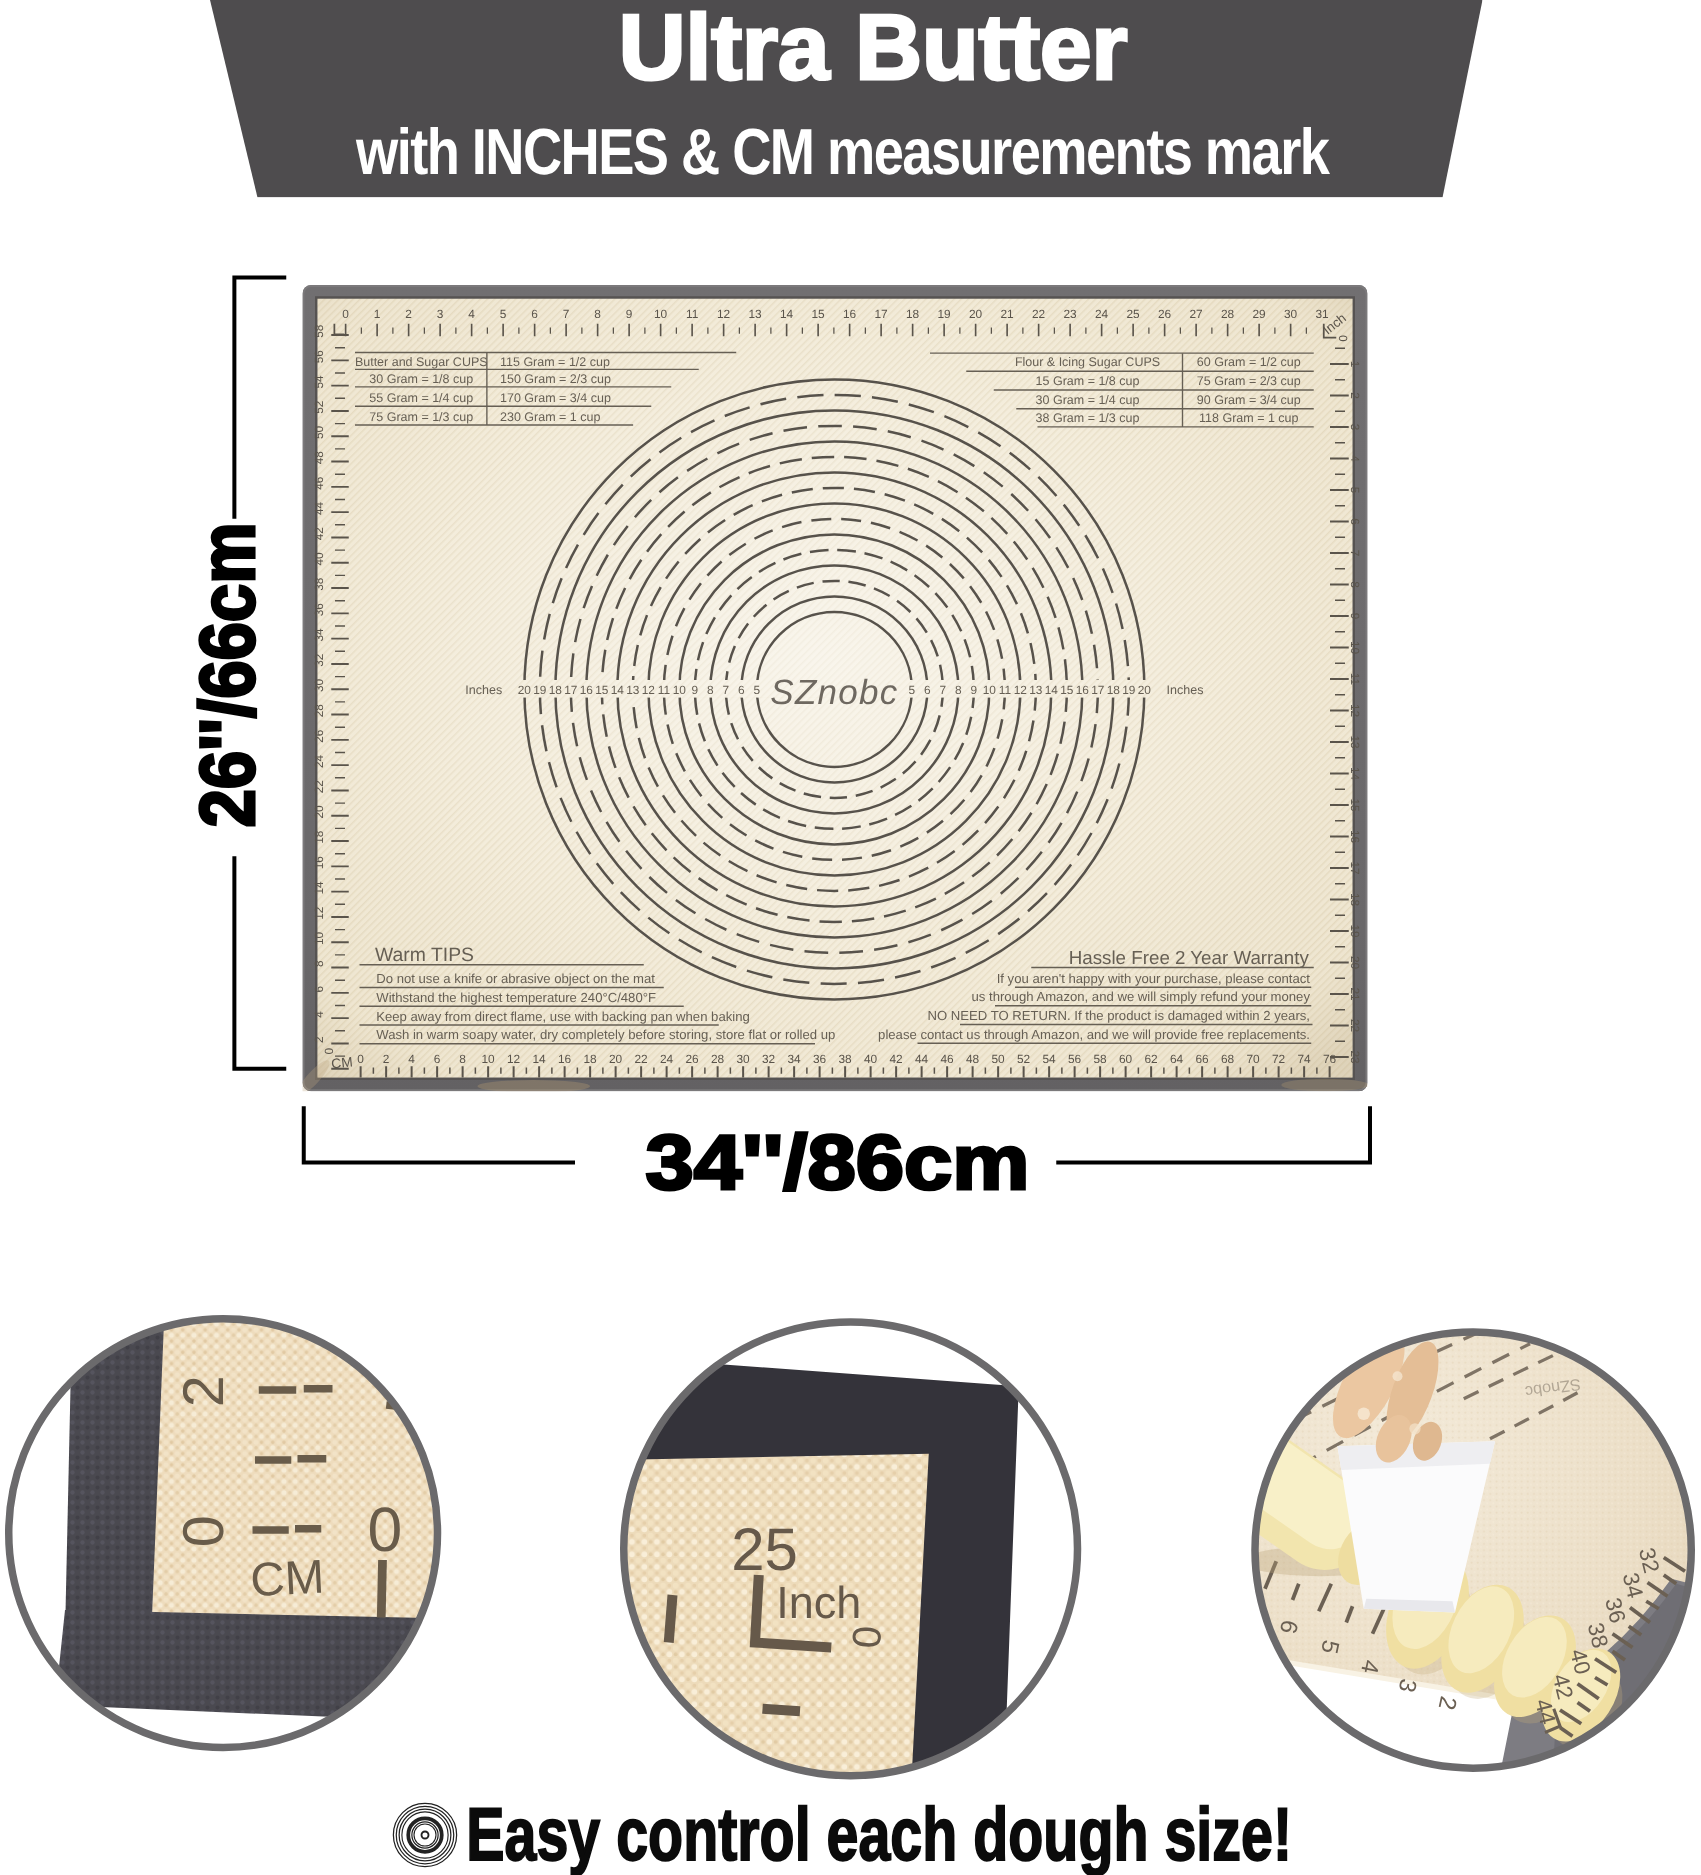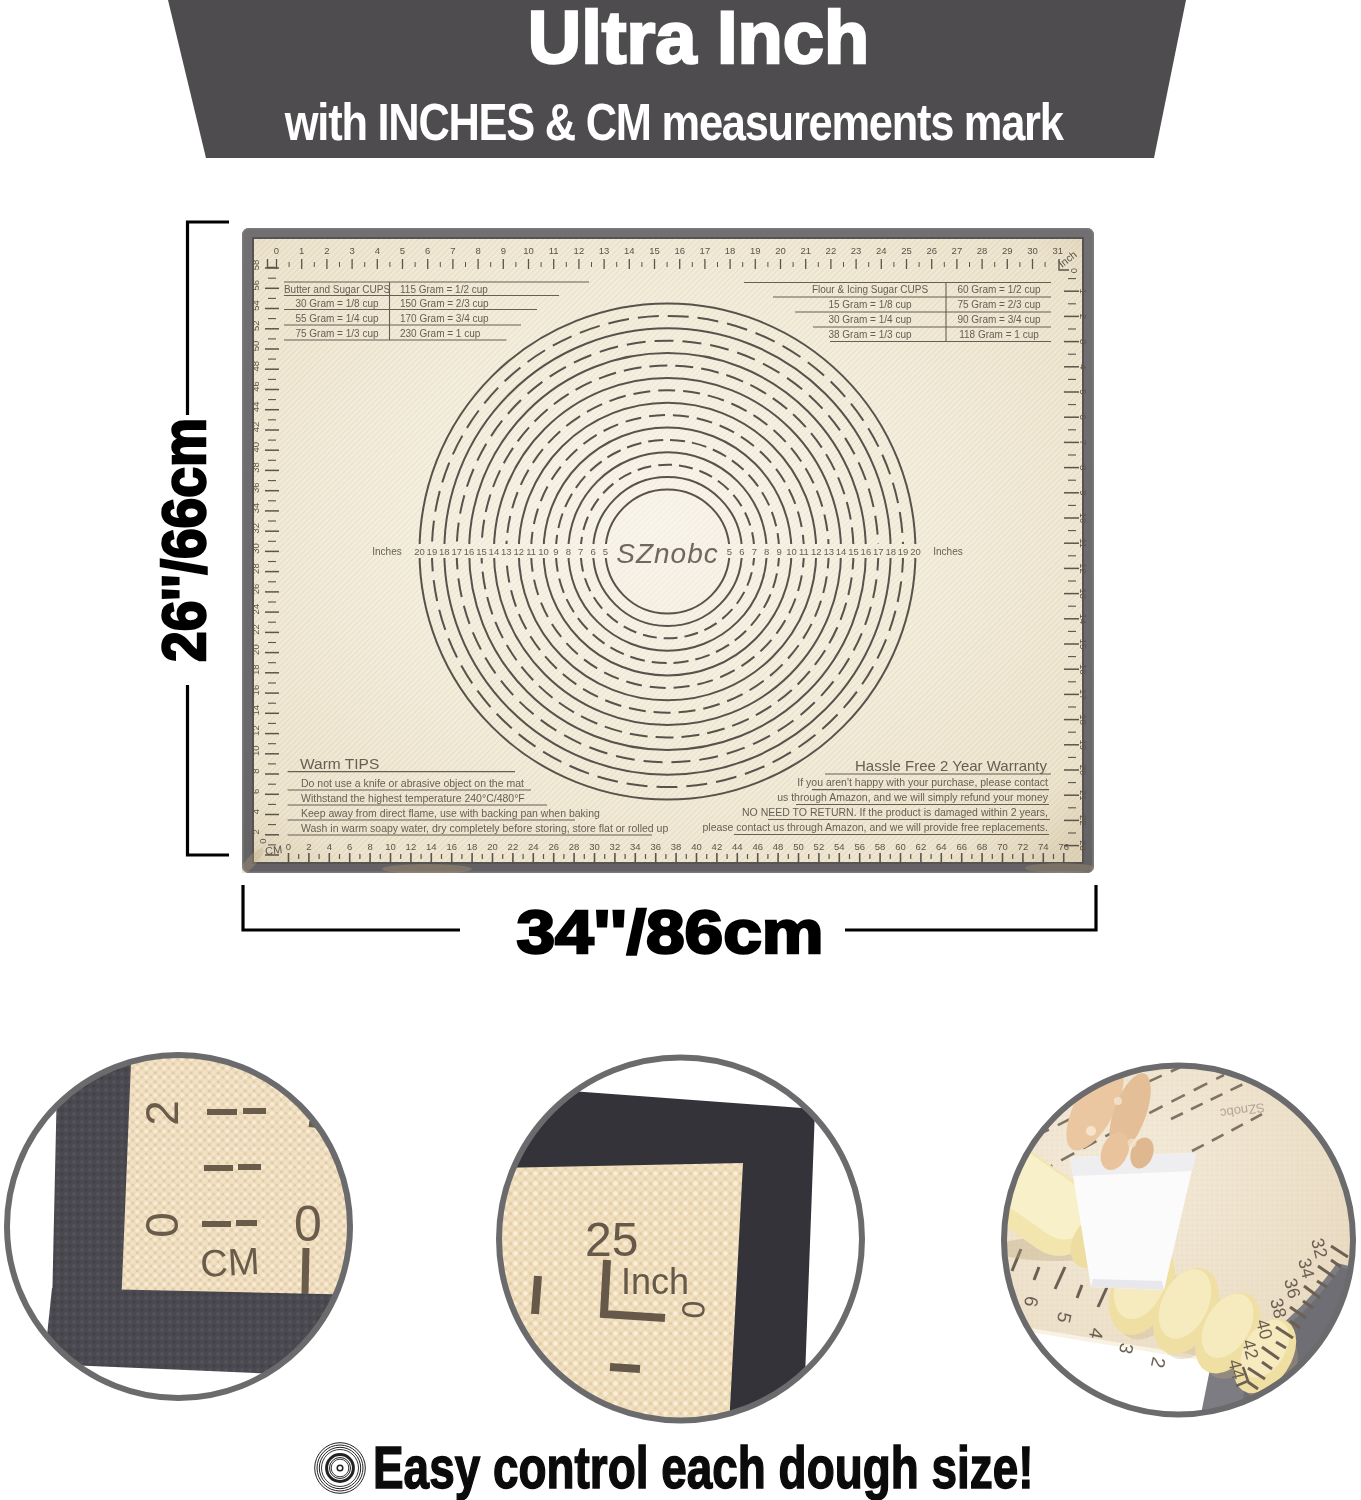--- a/index.html
+++ b/index.html
@@ -13,21 +13,21 @@
  line-height:52px;letter-spacing:-1.5px;}
 .bt2 span{display:inline-block;transform:scaleX(0.835);}
 .dim{color:#000;font-weight:bold;-webkit-text-stroke:2.5px #000;white-space:nowrap;}
 .cap{left:373px;top:1438px;font-size:60px;line-height:60px;font-weight:bold;color:#0b0b0b;
  -webkit-text-stroke:1.5px #0b0b0b;white-space:nowrap;transform:scaleX(0.765);transform-origin:0 0;}
 </style></head>
 <body>
 
 <div class="abs banner"></div>
 
-<div class="abs bt1">Ultra Inch</div>
+<div class="abs bt1">Ultra Butter</div>
 
 <div class="abs bt2"><span>with INCHES &amp; CM measurements mark</span></div>
 
 <svg class="abs" style="left:0;top:0" width="1361" height="1010" viewBox="0 0 1361 1010">
 
 <g stroke="#000" stroke-width="3.2" fill="none">
 <path d="M 229 222 L 187.5 222 L 187.5 415"></path>
 <path d="M 187.5 685 L 187.5 855 L 229 855"></path>
 </g>
 

